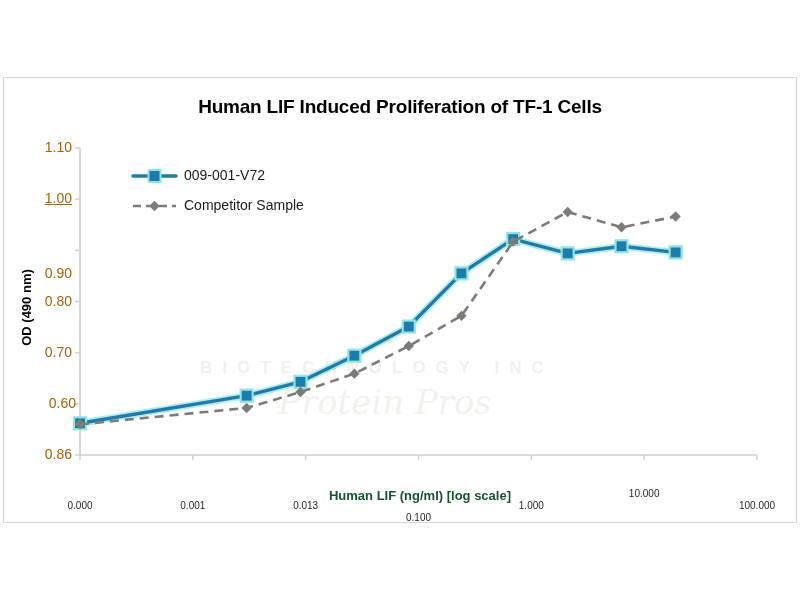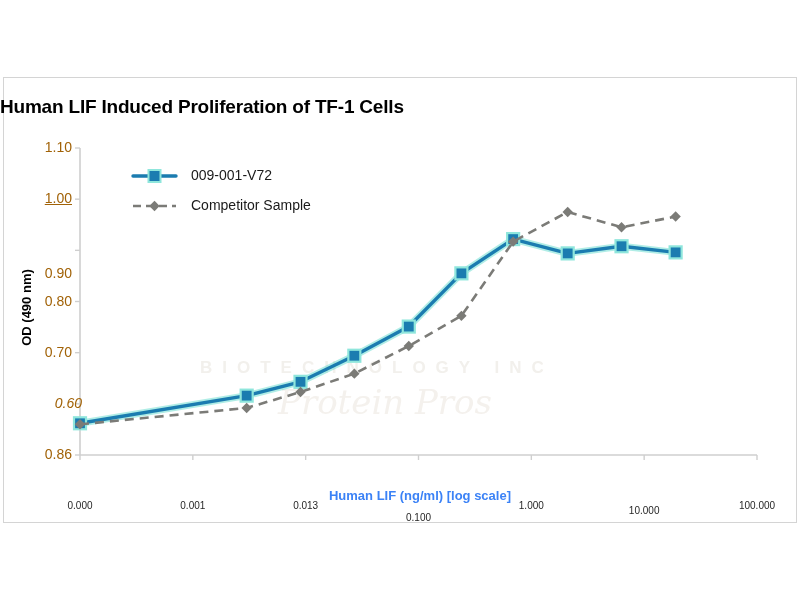--- a/index.html
+++ b/index.html
@@ -25,21 +25,21 @@
   }
   #chart-canvas {
     position: absolute;
     left: 0; top: 0;
     width: 800px; height: 600px;
   }
   .ttl {
     position: absolute;
     left: 0; top: 96px;
     width: 800px;
-    text-align: left;
+    text-align: center;
     font-size: 19px;
     font-weight: bold;
     color: #000000;
     letter-spacing: -0.2px;
   }
   .ylabel {
     position: absolute;
     left: -44px; top: 300px;
     width: 140px;
     text-align: center;
@@ -49,21 +49,21 @@
     transform: rotate(-90deg);
     transform-origin: center center;
   }
   .xlabel {
     position: absolute;
     left: 80px; top: 488px;
     width: 680px;
     text-align: center;
     font-size: 13px;
     font-weight: bold;
-    color: #3b82f6;
+    color: #14532d;
   }
   .ytick {
     position: absolute;
     width: 54px;
     text-align: right;
     font-size: 14px;
     color: #a16207;
   }
   .xtick {
     position: absolute;
@@ -71,21 +71,20 @@
     text-align: center;
     font-size: 10px;
     color: #262626;
     margin-top: 36px;
   }
   .legend-text {
     position: absolute;
     font-size: 14px;
     color: #1a1a1a;
     white-space: nowrap;
-    margin-left: 7px;
   }
   .wm {
     position: absolute;
     color: #f0eeea;
     font-weight: bold;
     user-select: none;
     pointer-events: none;
   }
   #wm-main {
     left: 196px; top: 298px;
@@ -178,30 +177,30 @@
 
   <div class="ylabel">OD (490 nm)</div>
   <div class="xlabel">Human LIF (ng/ml) [log scale]</div>
 
   <div id="ytick-host">
       <div class="ytick" style="left: 18px; top: 139px;">1.10</div>
       <div class="ytick" style="left: 18px; top: 190.167px; text-decoration: underline;">1.00</div>
       <div class="ytick" style="left: 18px; top: 241.333px; margin-top: 24px;">0.90</div>
       <div class="ytick" style="left: 18px; top: 292.5px;">0.80</div>
       <div class="ytick" style="left: 18px; top: 343.667px;">0.70</div>
-      <div class="ytick" style="left: 28px; top: 394.833px; font-style: italic;">0.60</div>
+      <div class="ytick" style="left: 22px; top: 394.833px;">0.60</div>
       <div class="ytick" style="left: 18px; top: 446px;">0.86</div>
     </div>
   <div id="xtick-host">
       <div class="xtick" style="left: 25px; top: 464px;">0.000</div>
       <div class="xtick" style="left: 137.833px; top: 464px;">0.001</div>
       <div class="xtick" style="left: 250.667px; top: 464px;">0.013</div>
       <div class="xtick" style="left: 363.5px; top: 476px;">0.100</div>
       <div class="xtick" style="left: 476.333px; top: 464px;">1.000</div>
-      <div class="xtick" style="left: 589.167px; top: 469px;">10.000</div>
+      <div class="xtick" style="left: 589.167px; top: 452px;">10.000</div>
       <div class="xtick" style="left: 702px; top: 464px;">100.000</div>
     </div>
   <div id="legend-host">
       <div class="legend-text" style="left: 184px; top: 167px;">009-001-V72</div>
       <div class="legend-text" style="left: 184px; top: 197px;">Competitor Sample</div>
     </div>
 
 </div>
 
 </body></html>

